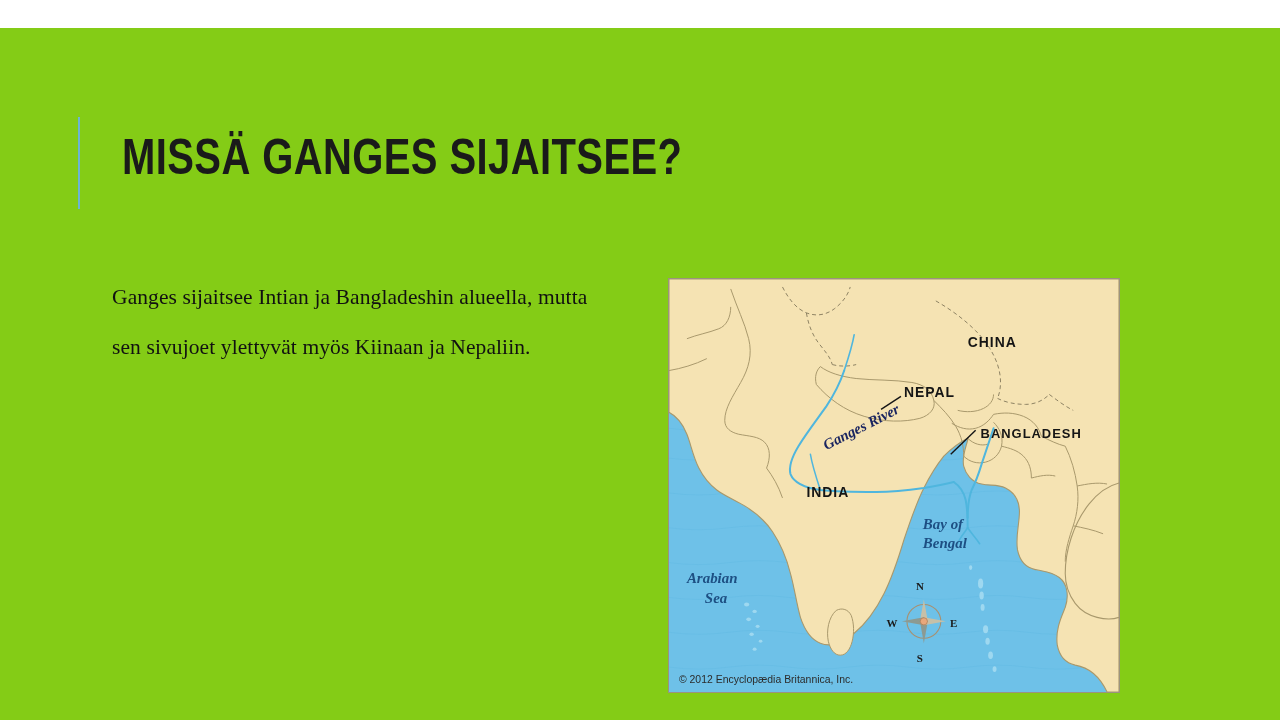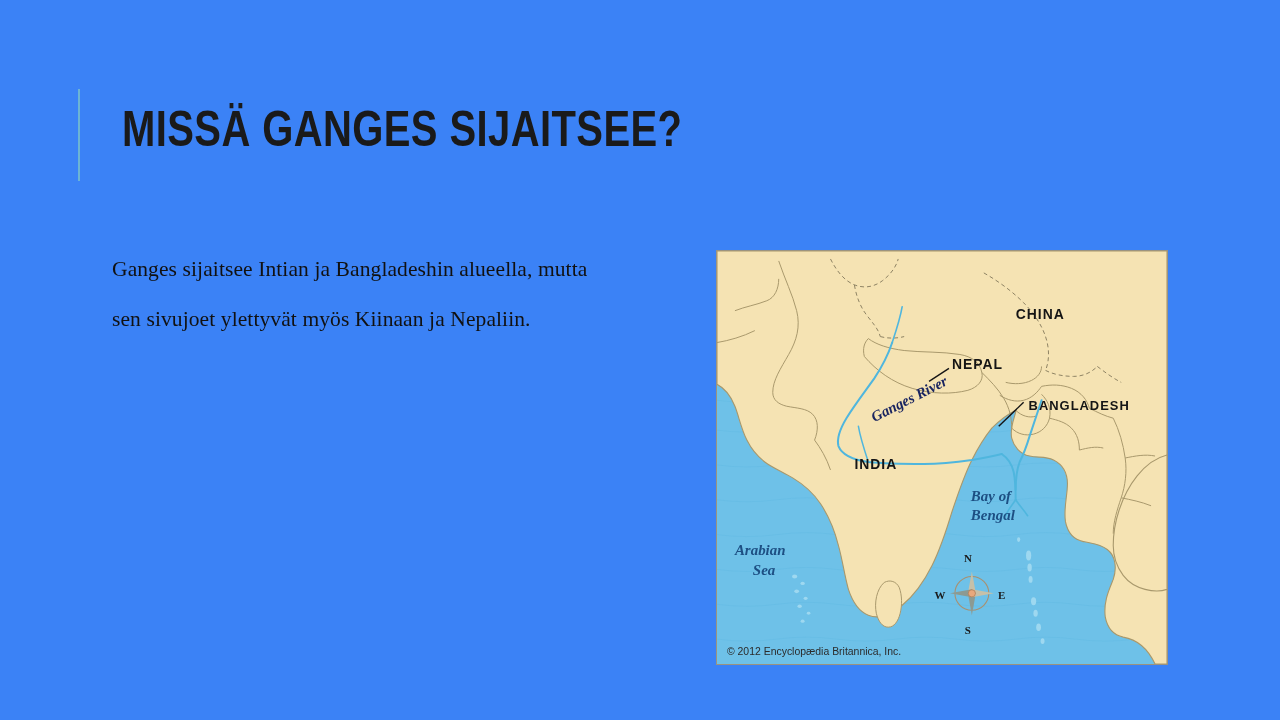--- a/index.html
+++ b/index.html
@@ -11,21 +11,22 @@
     height: 720px;
     background: #ffffff;
     font-family: "Liberation Sans", sans-serif;
     overflow: hidden;
     position: relative;
   }
 
   .slide {
     position: absolute;
     inset: 0;
-    background: #3b82f6;
+    background: #84cc16;
+    margin-top: 28px;
   }
 
   
   .title-accent-bar {
     position: absolute;
     left: 78px;
     top: 89px;
     width: 2px;
     height: 92px;
     background: #6CB4D4;
@@ -57,21 +58,21 @@
     font-family: Liberation Serif, serif;
     font-size: 21.5px;
     line-height: 50px;
     color: #111111;
     letter-spacing: 0.1px;
   }
 
   
   .map-figure {
     position: absolute;
-    left: 716px;
+    left: 668px;
     top: 250px;
     width: 452px;
     height: 415px;
     border: 1px solid #9b937f;
     box-sizing: border-box;
     overflow: hidden;
     background: #6EC1E8;
   }
   .map-svg {
     display: block;

